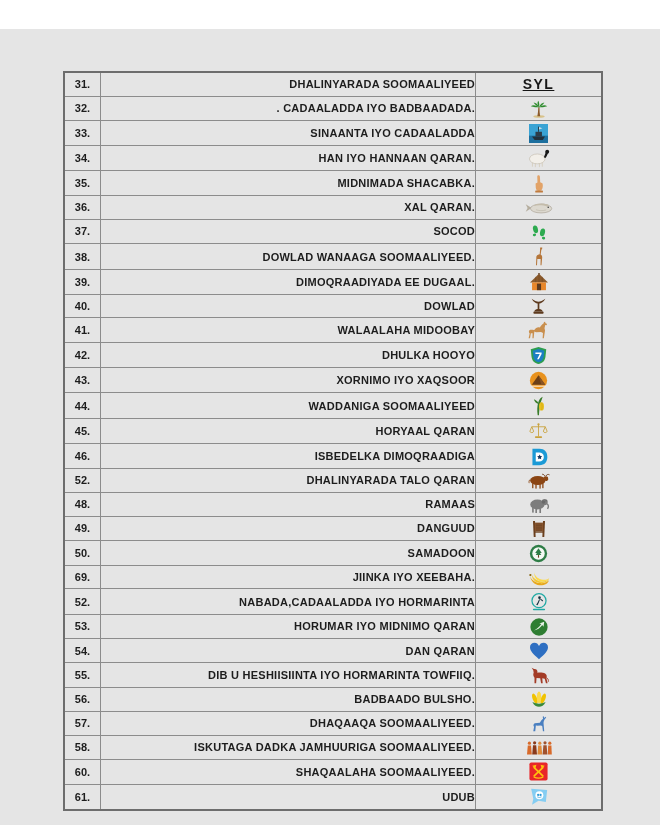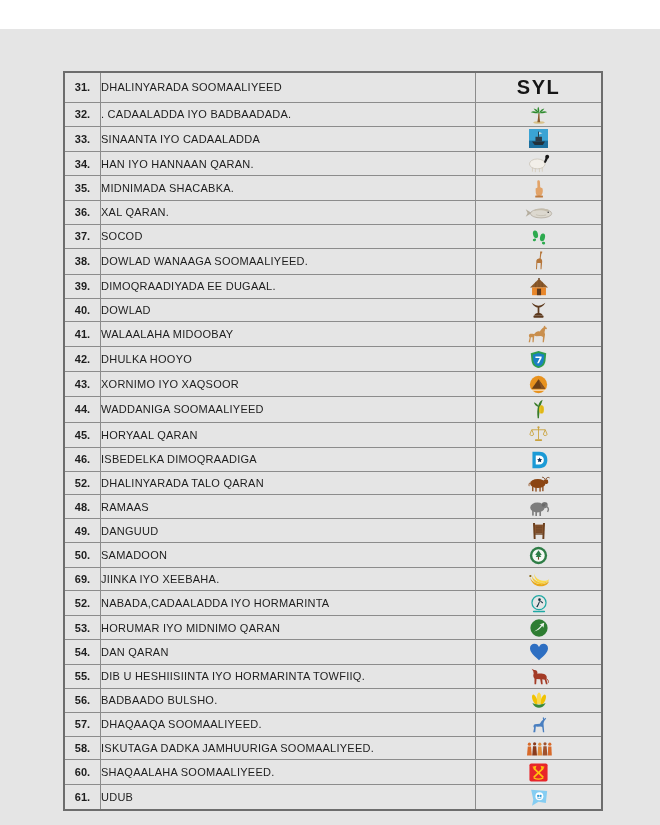--- a/index.html
+++ b/index.html
@@ -11,23 +11,23 @@
   table.party-table{
     position:absolute;left:63px;top:42px;width:534px;height:740px;
     border-collapse:collapse;table-layout:fixed;
     border:2px solid #6d6d6d;
   }
   table.party-table td{
     border:1px solid #8c8c8c;
     padding:0;vertical-align:middle;overflow:hidden;white-space:nowrap;
   }
   td.col-num{width:35px;text-align:center;font-weight:bold;font-size:11px;color:#1d1d1d;}
-  td.col-name{width:374px;padding-left:9px;font-weight:normal;font-size:11px;color:#1d1d1d;letter-spacing:0.25px;}
+  td.col-name{width:374px;padding-left:9px;font-weight:bold;font-size:11px;color:#1d1d1d;letter-spacing:0.25px;text-align:right;}
   td.col-sym{width:125px;text-align:center;}
-  .syl{font-weight:bold;font-size:20px;letter-spacing:1.5px;color:#161616;}
+  .syl{font-weight:bold;font-size:14px;letter-spacing:1.5px;color:#161616;text-decoration:underline;}
   .icon{display:inline-block;line-height:0;}
   .icon svg{vertical-align:middle;}
 </style>
 </head>
 <body>
 
 <div class="page">
   <table class="party-table">
     <tbody>
         <tr>

